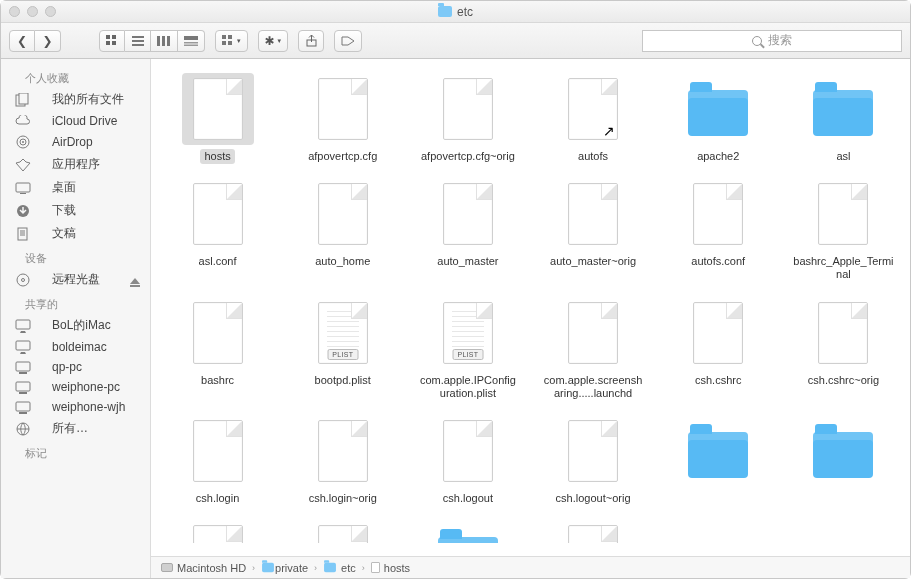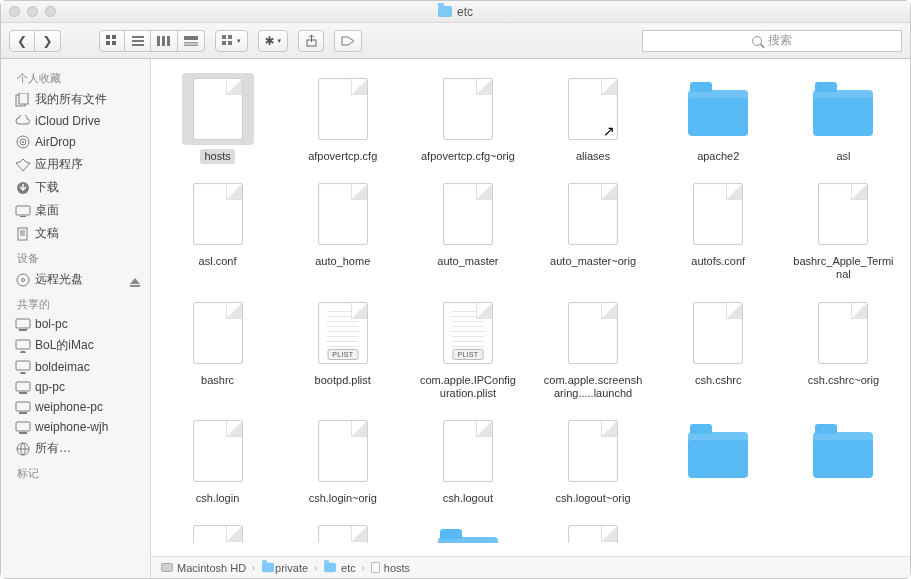--- a/index.html
+++ b/index.html
@@ -22,22 +22,22 @@
   .tool-btn.single { border-radius: 4px; }
   .spacer { flex: 1; }
   .search { width: 260px; height: 22px; border: 1px solid #c7c7c7; border-radius: 0; background: #fff; display: flex; align-items: center; justify-content: center; gap: 6px; color: #9a9a9a; }
   .mag { width: 10px; height: 10px; border: 1.5px solid #9a9a9a; border-radius: 50%; position: relative; }
   .mag::after { content: ""; position: absolute; width: 5px; height: 1.5px; background: #9a9a9a; bottom: -2px; right: -4px; transform: rotate(45deg); }
   .dropdown-caret { font-size: 7px; margin-left: 3px; }
   
   .body { flex: 1; display: flex; min-height: 0; }
   
   .sidebar { width: 150px; background: #f6f6f6; border-right: 1px solid #dcdcdc; overflow-y: auto; padding: 6px 0 10px; }
-  .side-head { font-size: 11px; color: #8a8a8a; padding: 6px 16px 2px; }
-  .side-item { display: flex; align-items: center; gap: 4px; padding: 3px 10px 3px 14px; color: #444; cursor: default; }
+  .side-head { font-size: 11px; color: #8a8a8a; padding: 6px 24px 2px; }
+  .side-item { display: flex; align-items: center; gap: 21px; padding: 3px 10px 3px 14px; color: #444; cursor: default; }
   .side-item .si-icon { width: 16px; display: flex; justify-content: center; color: #7d7d7d; }
   .eject { display: inline-block; width: 0; height: 0; border-left: 5px solid transparent; border-right: 5px solid transparent; border-bottom: 6px solid #8a8a8a; position: relative; }
   .eject::after { content:""; position:absolute; left:-5px; top:7px; width:10px; height:2px; background:#8a8a8a;}
   
   .main { flex: 1; display: flex; flex-direction: column; min-width: 0; }
   .grid-wrap { flex: 1; overflow: auto; padding: 10px 4px 4px 4px; }
   .grid { display: grid; grid-template-columns: repeat(6, 1fr); }
   .item { display: flex; flex-direction: column; align-items: center; text-align: center; padding: 4px 2px 10px; cursor: default; }
   .icon-wrap { width: 72px; height: 72px; display: flex; align-items: center; justify-content: center; border-radius: 4px; position: relative; }
   .icon-wrap.sel { background: #dcdcdc; }
@@ -175,35 +175,35 @@
         <div class="side-item">
           <span class="si-icon">
             <svg width="16" height="14">
               <path d="M8 1 L11 4 L15 5 L8 13 L1 5 L5 4 Z" fill="none" stroke="#7d7d7d"></path>
             </svg>
           </span>
           <span>应用程序</span>
         </div>
         <div class="side-item">
           <span class="si-icon">
+            <svg width="16" height="12">
+              <rect x="1" y="1" width="14" height="9" rx="1" fill="none" stroke="#7d7d7d"></rect>
+              <rect x="5" y="11" width="6" height="1" fill="#7d7d7d"></rect>
+            </svg>
+          </span>
+          <span>桌面</span>
+        </div>
+        <div class="side-item">
+          <span class="si-icon">
             <svg width="14" height="14">
               <circle cx="7" cy="7" r="6" fill="#7d7d7d"></circle>
               <path d="M7 3v5M4 6l3 3 3-3" stroke="#f6f6f6" fill="none" stroke-width="1.5"></path>
             </svg>
           </span>
           <span>下载</span>
-        </div>
-        <div class="side-item">
-          <span class="si-icon">
-            <svg width="16" height="12">
-              <rect x="1" y="1" width="14" height="9" rx="1" fill="none" stroke="#7d7d7d"></rect>
-              <rect x="5" y="11" width="6" height="1" fill="#7d7d7d"></rect>
-            </svg>
-          </span>
-          <span>桌面</span>
         </div>
         <div class="side-item">
           <span class="si-icon">
             <svg width="14" height="14">
               <rect x="2" y="1" width="9" height="12" fill="none" stroke="#7d7d7d"></rect>
               <line x1="4" y1="4" x2="9" y2="4" stroke="#7d7d7d"></line>
               <line x1="4" y1="6" x2="9" y2="6" stroke="#7d7d7d"></line>
               <line x1="4" y1="8" x2="9" y2="8" stroke="#7d7d7d"></line>
             </svg>
           </span>
@@ -216,70 +216,61 @@
               <circle cx="7" cy="7" r="6" fill="none" stroke="#7d7d7d"></circle>
               <circle cx="7" cy="7" r="1.5" fill="none" stroke="#7d7d7d"></circle>
             </svg>
           </span>
           <span>远程光盘</span>
           <span style="margin-left: auto;"><span class="eject"></span></span>
         </div>
         <div class="side-head">共享的</div>
         <div class="side-item">
           <span class="si-icon">
+            <svg width="16" height="14">
+              <rect x="1" y="1" width="14" height="9" rx="1" fill="none" stroke="#7d7d7d"></rect>
+              <path d="M6 12 h4 l1 2 h-6 z" fill="#7d7d7d"></path>
+            </svg>
+          </span>
+          <span>BoL的iMac</span>
+        </div>
+        <div class="side-item">
+          <span class="si-icon">
+            <svg width="16" height="14">
+              <rect x="1" y="1" width="14" height="9" rx="1" fill="none" stroke="#7d7d7d"></rect>
+              <path d="M6 12 h4 l1 2 h-6 z" fill="#7d7d7d"></path>
+            </svg>
+          </span>
+          <span>boldeimac</span>
+        </div>
+        <div class="side-item">
+          <span class="si-icon">
             <svg width="16" height="13">
               <rect x="1" y="1" width="14" height="9" rx="1" fill="none" stroke="#7d7d7d"></rect>
               <rect x="4" y="11" width="8" height="2" fill="#7d7d7d"></rect>
             </svg>
           </span>
-          <span>bol-pc</span>
-        </div>
-        <div class="side-item">
-          <span class="si-icon">
-            <svg width="16" height="14">
-              <rect x="1" y="1" width="14" height="9" rx="1" fill="none" stroke="#7d7d7d"></rect>
-              <path d="M6 12 h4 l1 2 h-6 z" fill="#7d7d7d"></path>
-            </svg>
-          </span>
-          <span>BoL的iMac</span>
-        </div>
-        <div class="side-item">
-          <span class="si-icon">
-            <svg width="16" height="14">
-              <rect x="1" y="1" width="14" height="9" rx="1" fill="none" stroke="#7d7d7d"></rect>
-              <path d="M6 12 h4 l1 2 h-6 z" fill="#7d7d7d"></path>
-            </svg>
-          </span>
-          <span>boldeimac</span>
+          <span>qp-pc</span>
         </div>
         <div class="side-item">
           <span class="si-icon">
             <svg width="16" height="13">
               <rect x="1" y="1" width="14" height="9" rx="1" fill="none" stroke="#7d7d7d"></rect>
               <rect x="4" y="11" width="8" height="2" fill="#7d7d7d"></rect>
             </svg>
           </span>
-          <span>qp-pc</span>
+          <span>weiphone-pc</span>
         </div>
         <div class="side-item">
           <span class="si-icon">
             <svg width="16" height="13">
               <rect x="1" y="1" width="14" height="9" rx="1" fill="none" stroke="#7d7d7d"></rect>
               <rect x="4" y="11" width="8" height="2" fill="#7d7d7d"></rect>
             </svg>
           </span>
-          <span>weiphone-pc</span>
-        </div>
-        <div class="side-item">
-          <span class="si-icon">
-            <svg width="16" height="13">
-              <rect x="1" y="1" width="14" height="9" rx="1" fill="none" stroke="#7d7d7d"></rect>
-              <rect x="4" y="11" width="8" height="2" fill="#7d7d7d"></rect>
-            </svg>
-          </span>
           <span>weiphone-wjh</span>
         </div>
         <div class="side-item">
           <span class="si-icon">
             <svg width="14" height="14">
               <circle cx="7" cy="7" r="6" fill="none" stroke="#7d7d7d"></circle>
               <path d="M1 7h12M7 1c3 3 3 9 0 12M7 1c-3 3-3 9 0 12" fill="none" stroke="#7d7d7d"></path>
             </svg>
           </span>
           <span>所有…</span>
@@ -314,21 +305,21 @@
               </div>
               <span class="label">afpovertcp.cfg~orig</span>
             </div>
             <div class="item">
               <div class="icon-wrap">
                 <div class="file-icon">
                   <div class="fold"></div>
                 </div>
                 <div class="arrow-overlay" style="transform: scaleX(-1);">↖</div>
               </div>
-              <span class="label">aliases</span>
+              <span class="label">autofs</span>
             </div>
             <div class="item">
               <div class="icon-wrap">
                 <div class="folder-icon"></div>
               </div>
               <span class="label">apache2</span>
             </div>
             <div class="item">
               <div class="icon-wrap">
                 <div class="folder-icon"></div>

